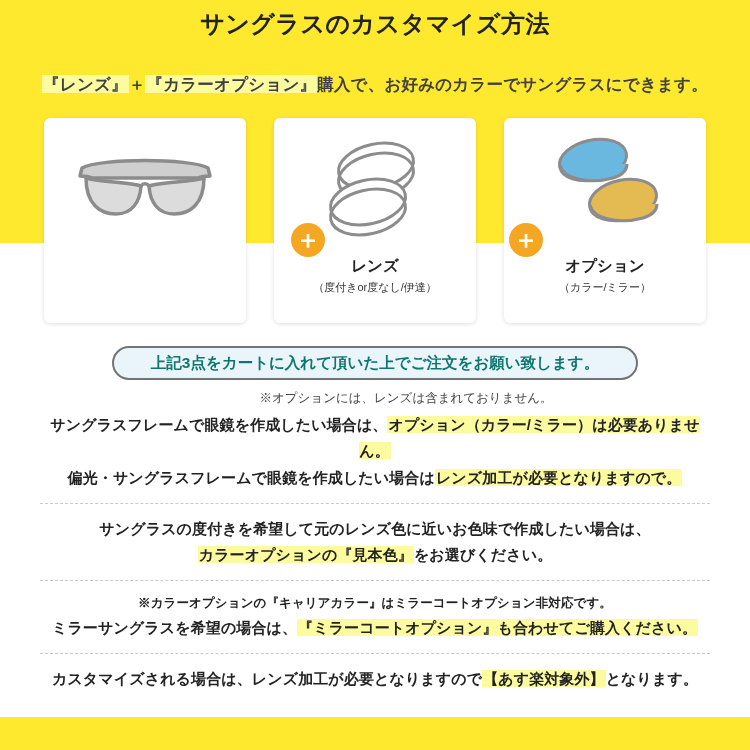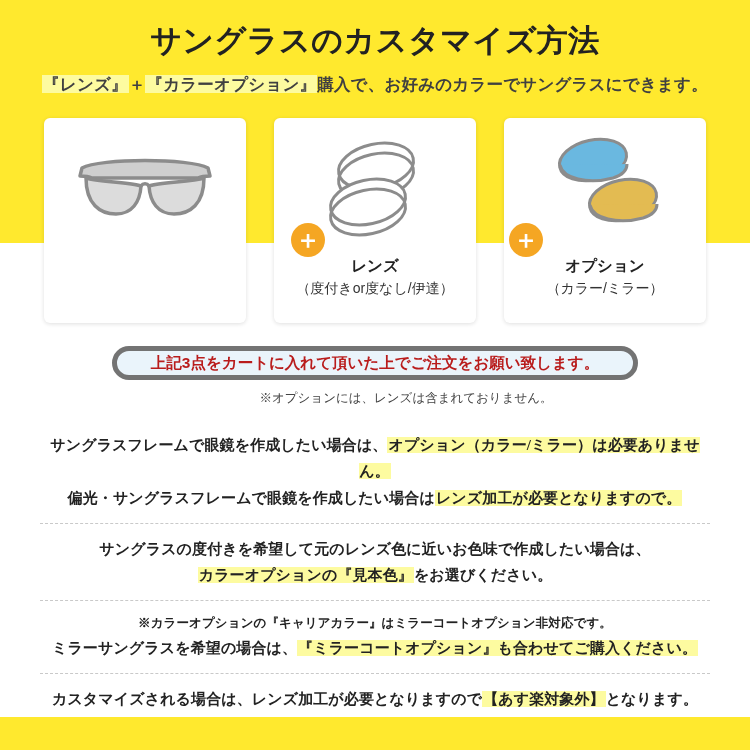--- a/index.html
+++ b/index.html
@@ -23,25 +23,25 @@
   .band {
     position: absolute;
     left: 0;
     top: 0;
     width: 750px;
     height: 243px;
     background: #ffe92e;
   }
   .title {
     position: absolute;
-    top: 20px;
-    left: 0;
-    width: 750px;
-    text-align: center;
-    font-size: 31px;
+    top: 8px;
+    left: 0;
+    width: 750px;
+    text-align: center;
+    font-size: 24px;
     font-weight: bold;
     color: #222222;
     letter-spacing: 0.5px;
   }
   .subtitle {
     position: absolute;
     top: 74px;
     left: 0;
     width: 750px;
     text-align: center;
@@ -84,21 +84,21 @@
     justify-content: center;
   }
   .card-label {
     font-size: 15.5px;
     font-weight: bold;
     color: #222222;
     text-align: center;
     line-height: 1.35;
   }
   .card-sub {
-    font-size: 14px;
+    font-size: 11px;
     color: #333333;
     text-align: right;
     margin-top: 3px;
   }
   .plus {
     position: absolute;
     width: 34px;
     height: 34px;
     border-radius: 50%;
     background: #f5a623;
@@ -114,46 +114,45 @@
   .plus2 { left: 465px; }
   
   .pill {
     position: absolute;
     top: 346px;
     left: 112px;
     width: 526px;
     height: 34px;
     border-radius: 18px;
     background: #eaf4fb;
-    border: 5px solid #737373;
-    color: #b91c1c;
+    border: 2px solid #737373;
+    color: #0f766e;
     font-size: 15.5px;
     font-weight: bold;
     display: flex;
     align-items: center;
     justify-content: center;
     box-sizing: border-box;
   }
   .note-small {
     position: absolute;
     top: 390px;
     left: 0;
     width: 750px;
     text-align: center;
     font-size: 12.5px;
     color: #444444;
     padding-left: 31px;
   }
   
   .notes {
     position: absolute;
-    top: 420px;
+    top: 400px;
     left: 40px;
     width: 670px;
-    font-family: Liberation Serif, serif;
   }
   .note-sec {
     padding: 12px 0 12px;
     text-align: center;
   }
   .note-sec + .note-sec {
     border-top: 1px dashed #c9c9c9;
   }
   .line {
     font-size: 15px;

